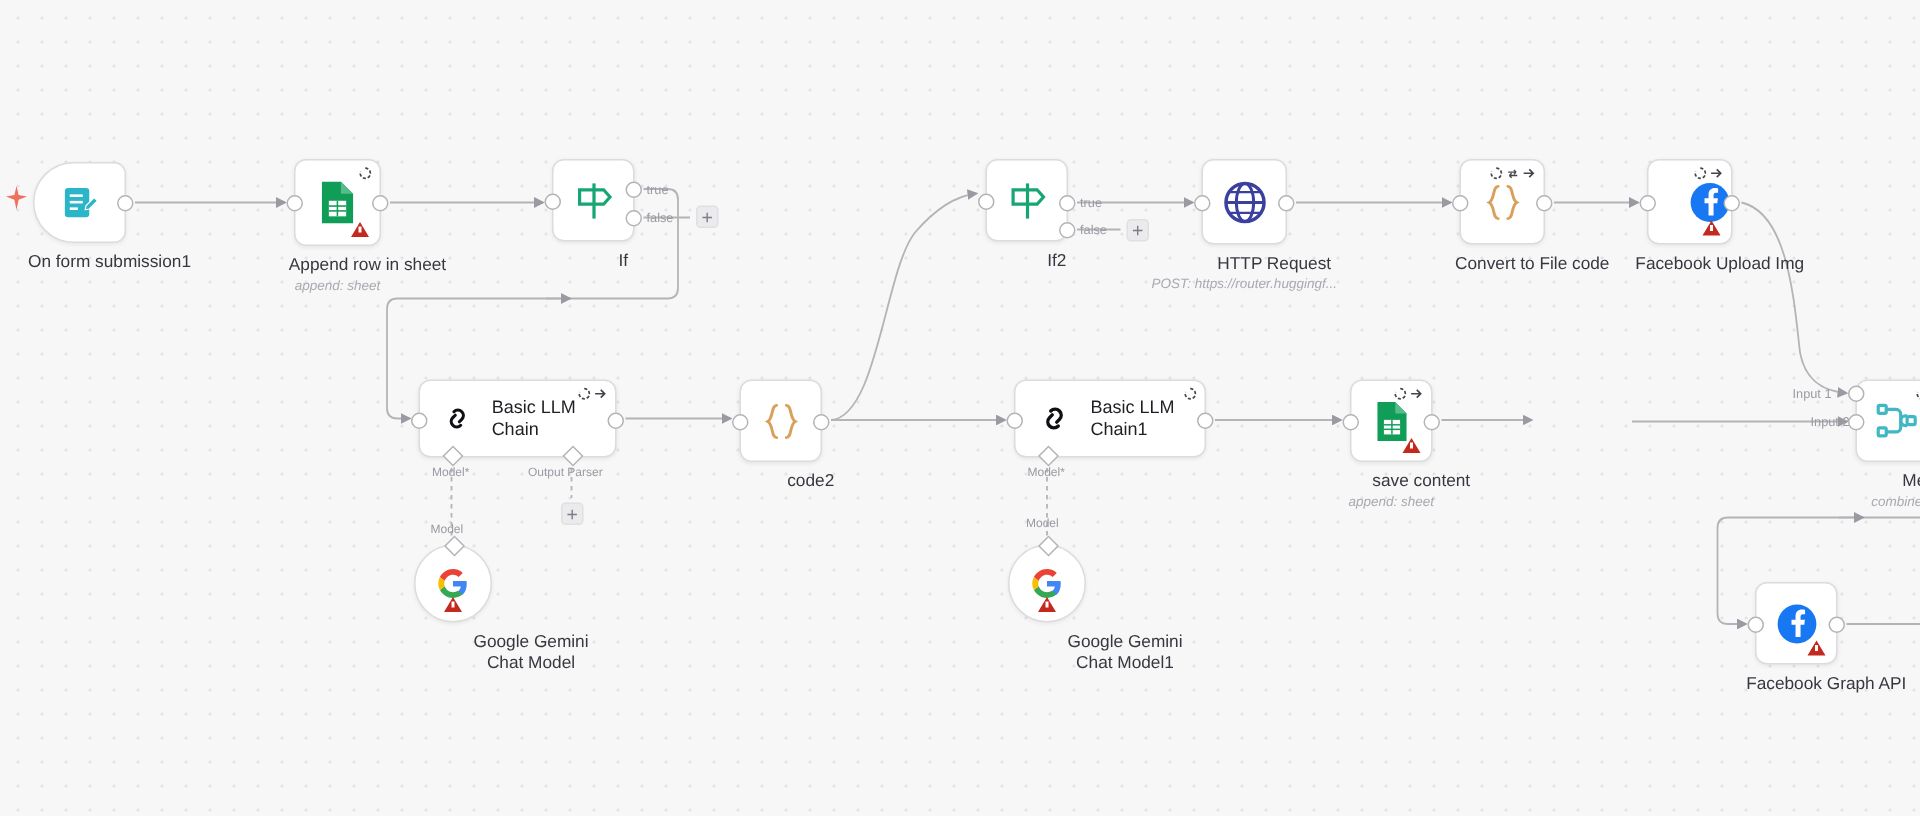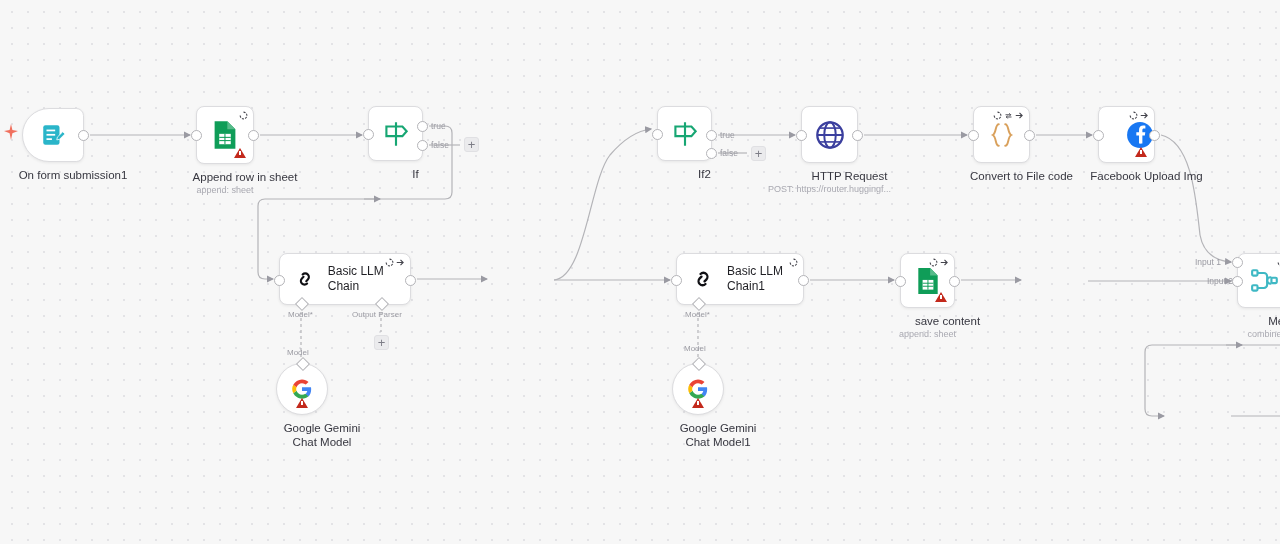--- a/index.html
+++ b/index.html
@@ -30,25 +30,25 @@
   .node.wide { justify-content:flex-start; padding-left:14px; gap:12px; }
   .node.round {
     border-radius:50%; width:52px; height:52px;
   }
   .label {
     position:absolute; left:50%; transform:translateX(-50%);
     top:calc(100% + 7px);
     font-size:11.5px; color:#373740; white-space:nowrap;
     text-align:center; line-height:1.25;padding-left:40px;
   }
-  .label.two { white-space:normal; width:120px; }
+  .label.two { white-space:normal; width:120px;margin-left:32px; }
   .sublabel {
     position:absolute; left:50%; transform:translateX(-50%);
     top:calc(100% + 22px);
-    font-size:9px; color:#a9a9b1; white-space:nowrap; text-align:center;
+    font-size:9px; color:#a9a9b1; white-space:nowrap; text-align:center;font-style:italic;
   }
   .nodetitle { font-size:12px; color:#1f1f24; line-height:1.25; }
 
   
   .port {
     position:absolute; width:11px; height:11px; border-radius:50%;
     background:#fff; border:1.3px solid #b4b4b8;
   }
   .port.in  { left:-6px; }
   .port.out { right:-6px; }
@@ -288,20 +288,29 @@
     <div class="port in" style="top:21px;"></div>
     <div class="port out" style="top:21px;"></div>
     <div class="diamond" style="left:17px; bottom:-5px;"></div>
     <div class="diamond" style="left:97px; bottom:-5px;"></div>
     <div class="subport-label" style="left:8px; top:56px;">Model*</div>
     <div class="subport-label" style="left:72px; top:56px;">Output Parser</div>
   </div>
   <div class="plus" style="left:374px; top:335px;">+</div>
   <div style="position:absolute; left:287px; top:348px; font-size:8px; color:#9a9aa2;">Model</div>
 
+  <div class="node" style="left:493px; top:253px; width:55px; height:55px;">
+    <svg width="28" height="28" viewBox="0 0 26 26">
+      <path d="M10 3 C6.5 3 8 11 4.5 13 C8 15 6.5 23 10 23" fill="none" stroke="#d9a05b" stroke-width="1.8" stroke-linecap="round"></path>
+      <path d="M16 3 C19.5 3 18 11 21.5 13 C18 15 19.5 23 16 23" fill="none" stroke="#d9a05b" stroke-width="1.8" stroke-linecap="round"></path>
+    </svg>
+    <div class="port in" style="top:22px;"></div>
+    <div class="port out" style="top:22px;"></div>
+    <div class="label">code2</div>
+  </div>
 
   <div class="node wide" style="left:676px; top:253px; width:128px; height:52px;">
     <div class="badges">
       <svg width="9" height="9" viewBox="0 0 12 12">
         <path d="M6 1.5 A4.5 4.5 0 1 1 1.8 4.5" fill="none" stroke="#44444c" stroke-width="1.5" stroke-dasharray="2.8 1.6"></path>
       </svg>
     </div>
     <svg width="24" height="24" viewBox="0 0 24 24">
       <path d="M9.5 7 a4 4 0 0 1 5.8 0 a4 4 0 0 1 0 5.6 l-1.8 1.8" fill="none" stroke="#101014" stroke-width="2.3" stroke-linecap="round"></path>
       <path d="M14.5 17 a4 4 0 0 1 -5.8 0 a4 4 0 0 1 0 -5.6 l1.8 -1.8" fill="none" stroke="#101014" stroke-width="2.3" stroke-linecap="round"></path>
@@ -377,14 +386,24 @@
       <path d="M22 12.2c0-.8-.07-1.4-.2-2.1H12v4h5.7c-.1 1-.8 2.5-2.2 3.5l3.4 2.6c2-1.8 3.1-4.5 3.1-8z" fill="#4285f4"></path>
       <path d="M12 22.5c2.9 0 5.3-1 7-2.6l-3.4-2.6c-.9.6-2.1 1-3.6 1-2.8 0-5.1-1.8-6-4.3l-3.5 2.7C4.3 20.1 7.9 22.5 12 22.5z" fill="#34a853"></path>
       <path d="M6 14c-.2-.6-.35-1.3-.35-2S5.8 10.6 6 10L2.5 7.3C1.7 8.7 1.3 10.3 1.3 12s.4 3.3 1.2 4.7L6 14z" fill="#fbbc05"></path>
       <path d="M12 5.6c2 0 3.3.85 4.1 1.6l3-2.9C17.3 2.6 14.9 1.5 12 1.5 7.9 1.5 4.3 3.9 2.5 7.3L6 10c.9-2.5 3.2-4.4 6-4.4z" fill="#ea4335"></path>
     </svg>
     <div class="diamond" style="left:21px; top:-5px;"></div>
     <div class="warn" style="bottom:6px; right:19px;"></div>
     <div class="label two">Google Gemini Chat Model1</div>
   </div>
 
+  <div class="node" style="left:1170px; top:388px; width:55px; height:55px;">
+    <svg width="28" height="28" viewBox="0 0 26 26">
+      <circle cx="13" cy="13" r="12" fill="#1877f2"></circle>
+      <path d="M15.2 13.4 h2.3 l.4 -3 h-2.7 v-1.9 c0 -.9 .3 -1.5 1.6 -1.5 h1.2 V4.3 C17.7 4.2 16.9 4.1 16 4.1 c -2.3 0 -3.9 1.4 -3.9 4 v2.3 H9.6 v3 h2.5 v7.6 c .6 .1 1.2 .1 1.6 .1 s 1 0 1.5 -.1 Z" fill="#fff"></path>
+    </svg>
+    <div class="warn"></div>
+    <div class="port in" style="top:22px;"></div>
+    <div class="port out" style="top:22px;"></div>
+    <div class="label">Facebook Graph API</div>
+  </div>
 
 </div>
 
 </body></html>

